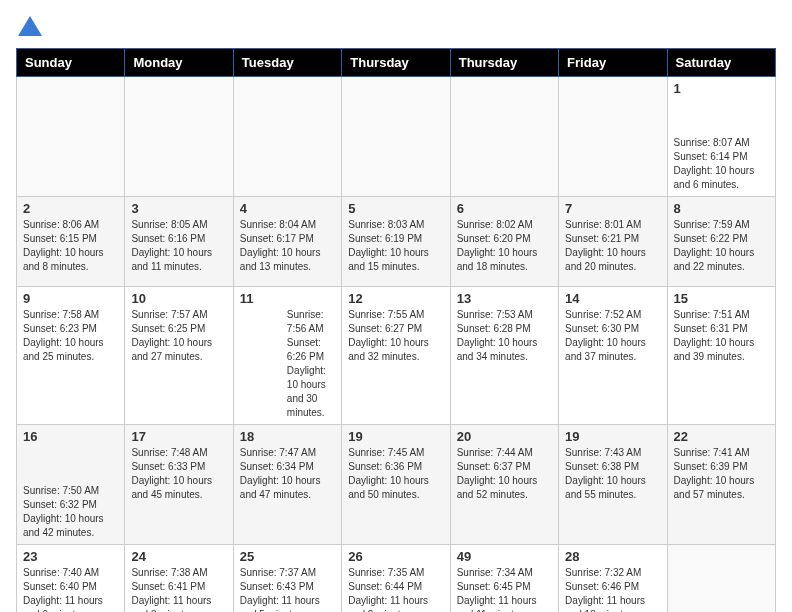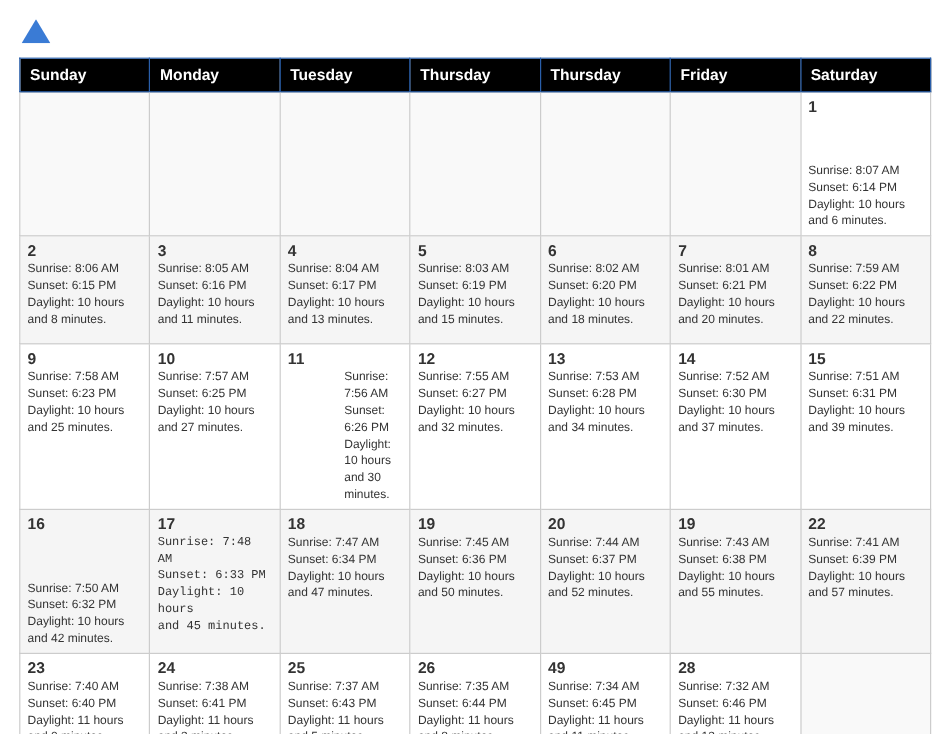--- a/index.html
+++ b/index.html
@@ -239,21 +239,21 @@
       <tr class="row-shade">
         <td>
           <span class="day-number">16</span>
           <div class="day-info" style="white-space: pre-line; margin-top: 40px;">Sunrise: 7:50 AM
 Sunset: 6:32 PM
 Daylight: 10 hours
 and 42 minutes.</div>
         </td>
         <td>
           <span class="day-number">17</span>
-          <div class="day-info" style="white-space: pre-line; font-family: Liberation Mono, monospace;">Sunrise: 7:48 AM
+          <div class="day-info" style="white-space: pre-line;">Sunrise: 7:48 AM
 Sunset: 6:33 PM
 Daylight: 10 hours
 and 45 minutes.</div>
         </td>
         <td>
           <span class="day-number">18</span>
           <div class="day-info" style="white-space: pre-line;">Sunrise: 7:47 AM
 Sunset: 6:34 PM
 Daylight: 10 hours
 and 47 minutes.</div>

